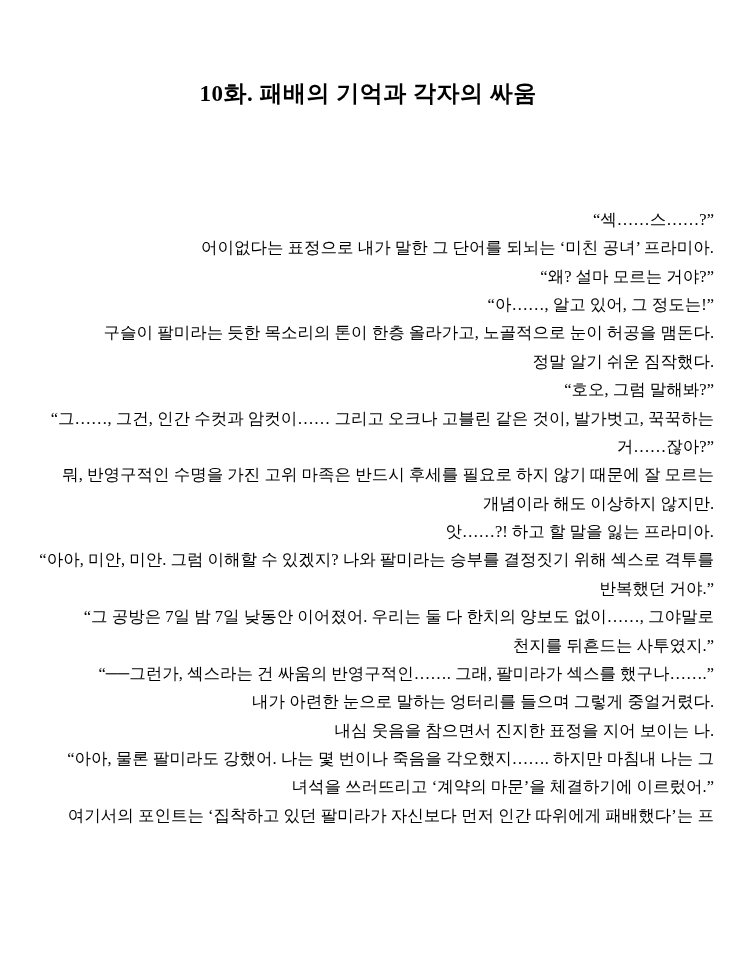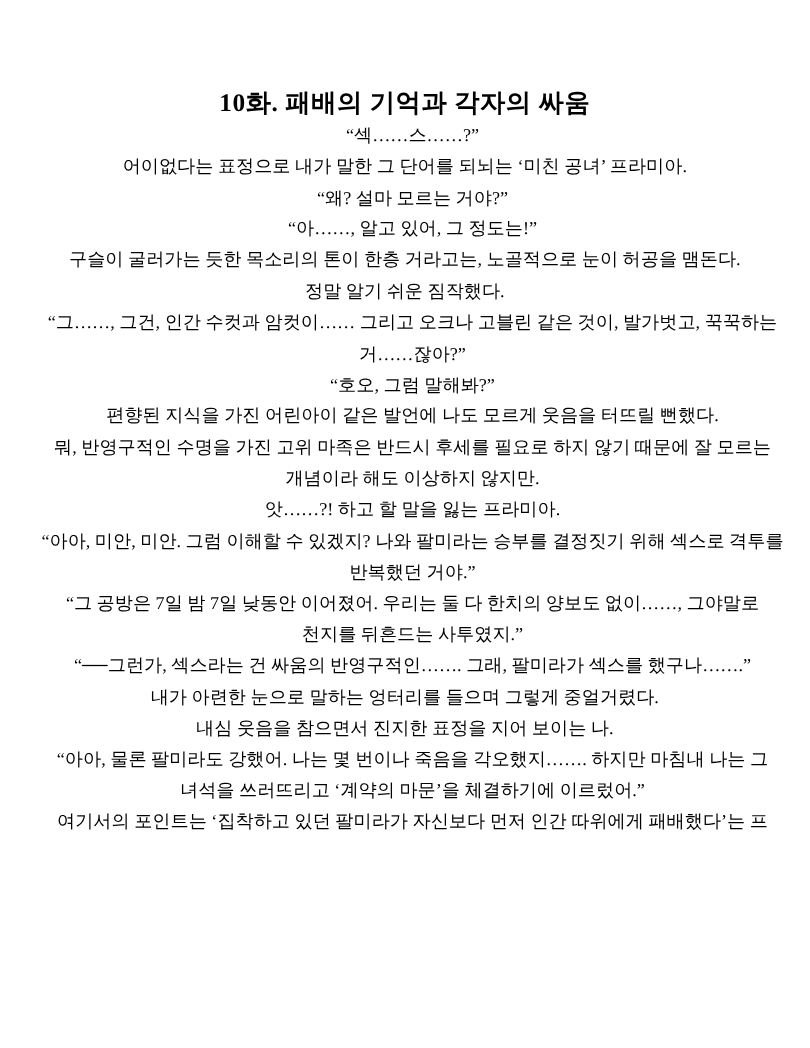--- a/index.html
+++ b/index.html
@@ -25,48 +25,48 @@
     text-align: center;
     font-family: "Liberation Serif", "DejaVu Serif", serif;
     font-weight: bold;
     font-size: 23px;
     letter-spacing: 0.5px;
     margin: 0;
     padding-top: 79px;
     line-height: 1.3;
   }
   .body-text {
+    margin-top: 97px;
     font-size: 16.5px;
     line-height: 1.72;
-    text-align: center;
+    text-align: right;
     word-break: keep-all;
   }
   .para {
     margin: 0;
     text-indent: 0;
   }
   .para.indent {
     padding-left: 14px;
   }
 </style>
 </head>
 <body>
 
 <div class="page">
   <h1 class="chapter-title">10화. 패배의 기억과 각자의 싸움</h1>
   <div class="body-text">
     <p class="para indent">“섹……스……?”</p>
     <p class="para">어이없다는 표정으로 내가 말한 그 단어를 되뇌는 ‘미친 공녀’ 프라미아.</p>
     <p class="para indent">“왜? 설마 모르는 거야?”</p>
     <p class="para indent">“아……, 알고 있어, 그 정도는!”</p>
-    <p class="para">구슬이 굴러가는 듯한 목소리의 톤이 한층 거라고는, 노골적으로 눈이 허공을 맴돈다.</p>
+    <p class="para">구슬이 팔미라는 듯한 목소리의 톤이 한층 올라가고, 노골적으로 눈이 허공을 맴돈다.</p>
     <p class="para">정말 알기 쉬운 짐작했다.</p>
+    <p class="para indent">“호오, 그럼 말해봐?”</p>
     <p class="para indent">“그……, 그건, 인간 수컷과 암컷이…… 그리고 오크나 고블린 같은 것이, 발가벗고, 꾹꾹하는 거……잖아?”</p>
-    <p class="para indent">“호오, 그럼 말해봐?”</p>
-    <p class="para indent">편향된 지식을 가진 어린아이 같은 발언에 나도 모르게 웃음을 터뜨릴 뻔했다.</p>
     <p class="para indent">뭐, 반영구적인 수명을 가진 고위 마족은 반드시 후세를 필요로 하지 않기 때문에 잘 모르는 개념이라 해도 이상하지 않지만.</p>
     <p class="para indent">앗……?! 하고 할 말을 잃는 프라미아.</p>
     <p class="para indent">“아아, 미안, 미안. 그럼 이해할 수 있겠지? 나와 팔미라는 승부를 결정짓기 위해 섹스로 격투를 반복했던 거야.”</p>
     <p class="para indent">“그 공방은 7일 밤 7일 낮동안 이어졌어. 우리는 둘 다 한치의 양보도 없이……, 그야말로 천지를 뒤흔드는 사투였지.”</p>
     <p class="para indent">“──그런가, 섹스라는 건 싸움의 반영구적인……. 그래, 팔미라가 섹스를 했구나…….”</p>
     <p class="para">내가 아련한 눈으로 말하는 엉터리를 들으며 그렇게 중얼거렸다.</p>
     <p class="para">내심 웃음을 참으면서 진지한 표정을 지어 보이는 나.</p>
     <p class="para indent">“아아, 물론 팔미라도 강했어. 나는 몇 번이나 죽음을 각오했지……. 하지만 마침내 나는 그 녀석을 쓰러뜨리고 ‘계약의 마문’을 체결하기에 이르렀어.”</p>
     <p class="para indent">여기서의 포인트는 ‘집착하고 있던 팔미라가 자신보다 먼저 인간 따위에게 패배했다’는 프</p>
   </div>

